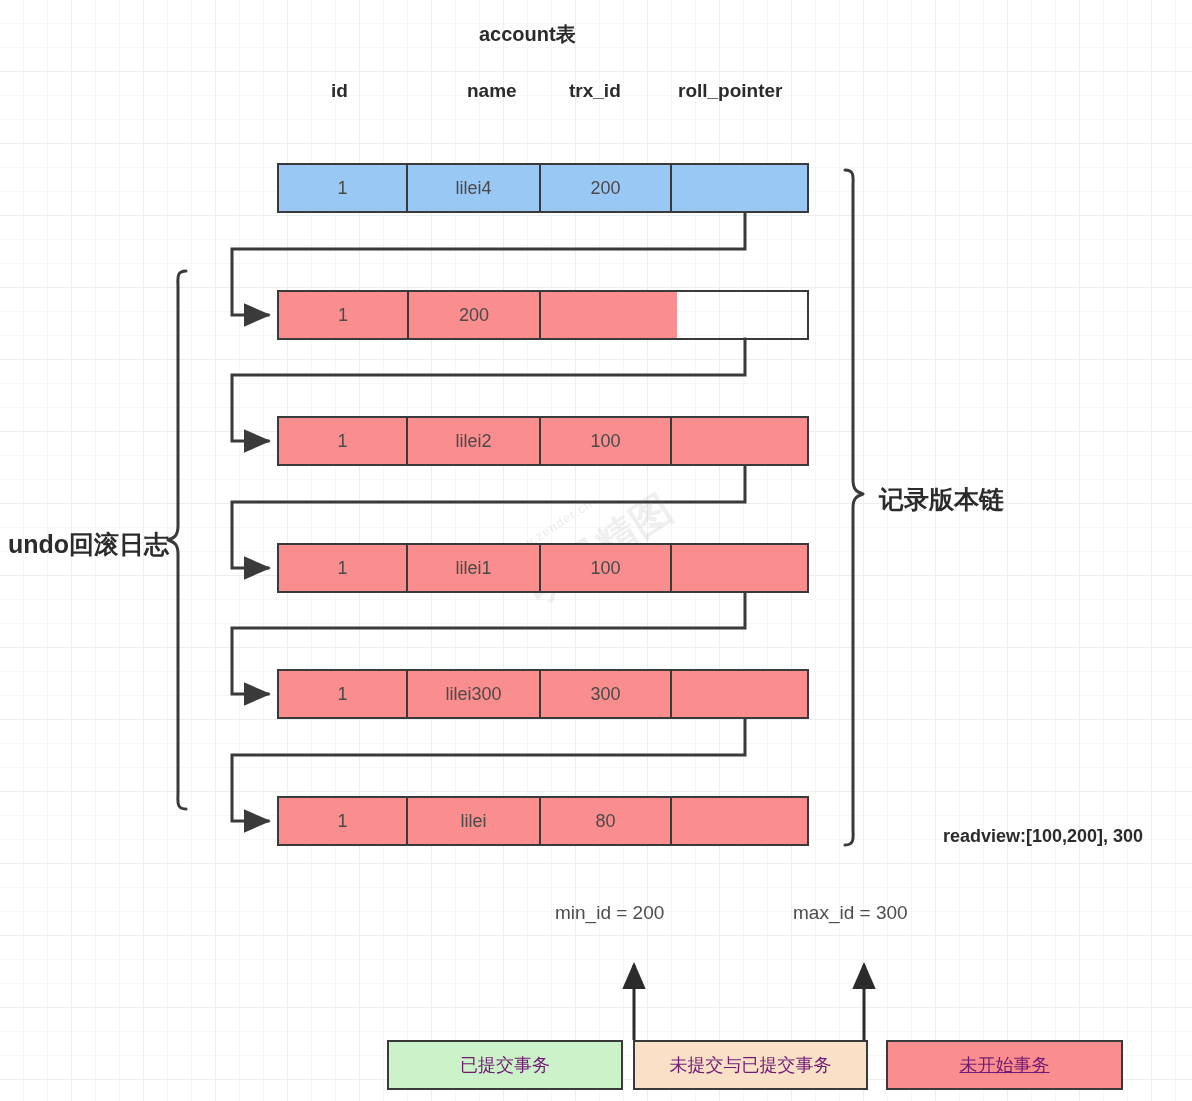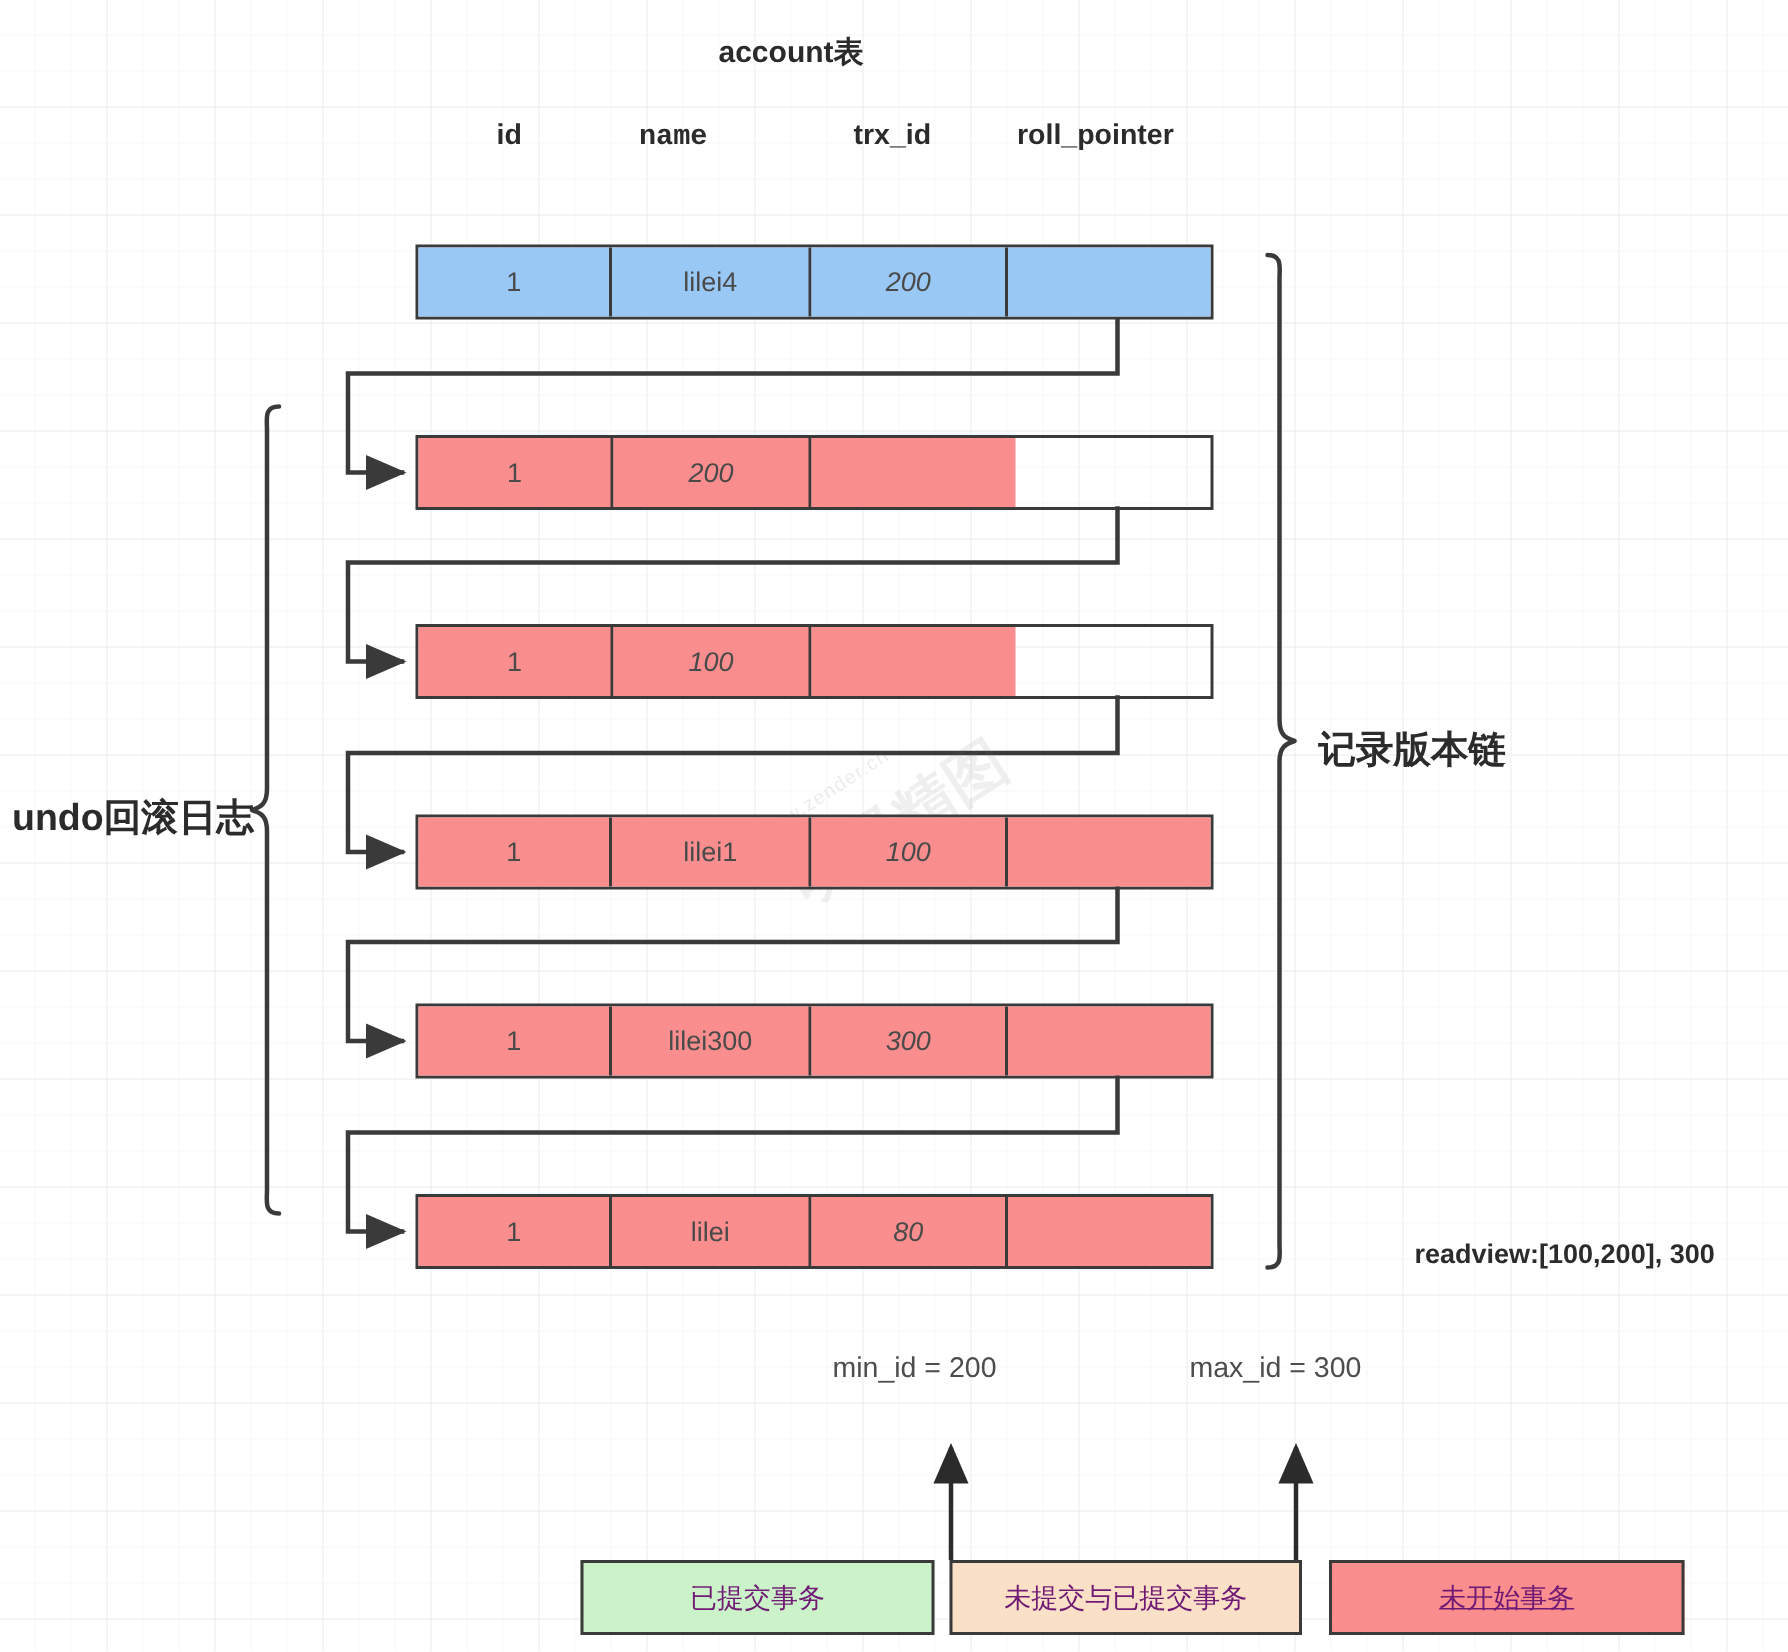--- a/index.html
+++ b/index.html
@@ -83,21 +83,21 @@
     justify-content: center;
     font-size: 18px;
     color: #4a4a4a;
     box-sizing: border-box;
     border-right: 2.5px solid #3a3a3a;
     height: 100%;
   }
   .row .cell:last-child { border-right: none; }
   .cell.c-id      { width: 130px; }
   .cell.c-name    { width: 134px; }
-  .cell.c-trx     { width: 132px; font-style: italic; }
+  .cell.c-trx     { width: 132px; }
   .cell.c-roll    { width: 136px; }
   .row.blue .cell  { background: #9ac8f4; }
   .row.red  .cell  { background: #fa8e8e; }
 
   
   .legend-box {
     position: absolute;
     height: 50px;
     border: 2.5px solid #3a3a3a;
     box-sizing: border-box;
@@ -182,39 +182,40 @@
   </svg>
 
   <div class="watermark">
     <div>www.zender.cn</div>
     <div class="wm-big">明码精图</div>
   </div>
 
   <div class="lbl title-lbl" style="left:479px; top:21px;">account表</div>
 
   <div class="lbl col-lbl" style="left:331px; top:80px;">id</div>
-  <div class="lbl col-lbl" style="left:426px; top:80px;font-family:Liberation Mono, monospace;">name</div>
+  <div class="lbl col-lbl" style="left:467px; top:80px;">name</div>
   <div class="lbl col-lbl" style="left:569px; top:80px;">trx_id</div>
   <div class="lbl col-lbl" style="left:678px; top:80px;">roll_pointer</div>
 
   <div class="row blue" style="top:163px;">
     <div class="cell c-id">1</div>
     <div class="cell c-name">lilei4</div>
     <div class="cell c-trx">200</div>
     <div class="cell c-roll"></div>
   </div>
 
   <div class="row red" style="top:290px;">
     <div class="cell c-id">1</div>
     <div class="cell c-trx">200</div>
     <div class="cell c-roll"></div>
   </div>
 
   <div class="row red" style="top:416px;">
     <div class="cell c-id">1</div>
+    <div class="cell c-name">lilei2</div>
     <div class="cell c-trx">100</div>
     <div class="cell c-roll"></div>
   </div>
 
   <div class="row red" style="top:543px;">
     <div class="cell c-id">1</div>
     <div class="cell c-name">lilei1</div>
     <div class="cell c-trx">100</div>
     <div class="cell c-roll"></div>
   </div>

